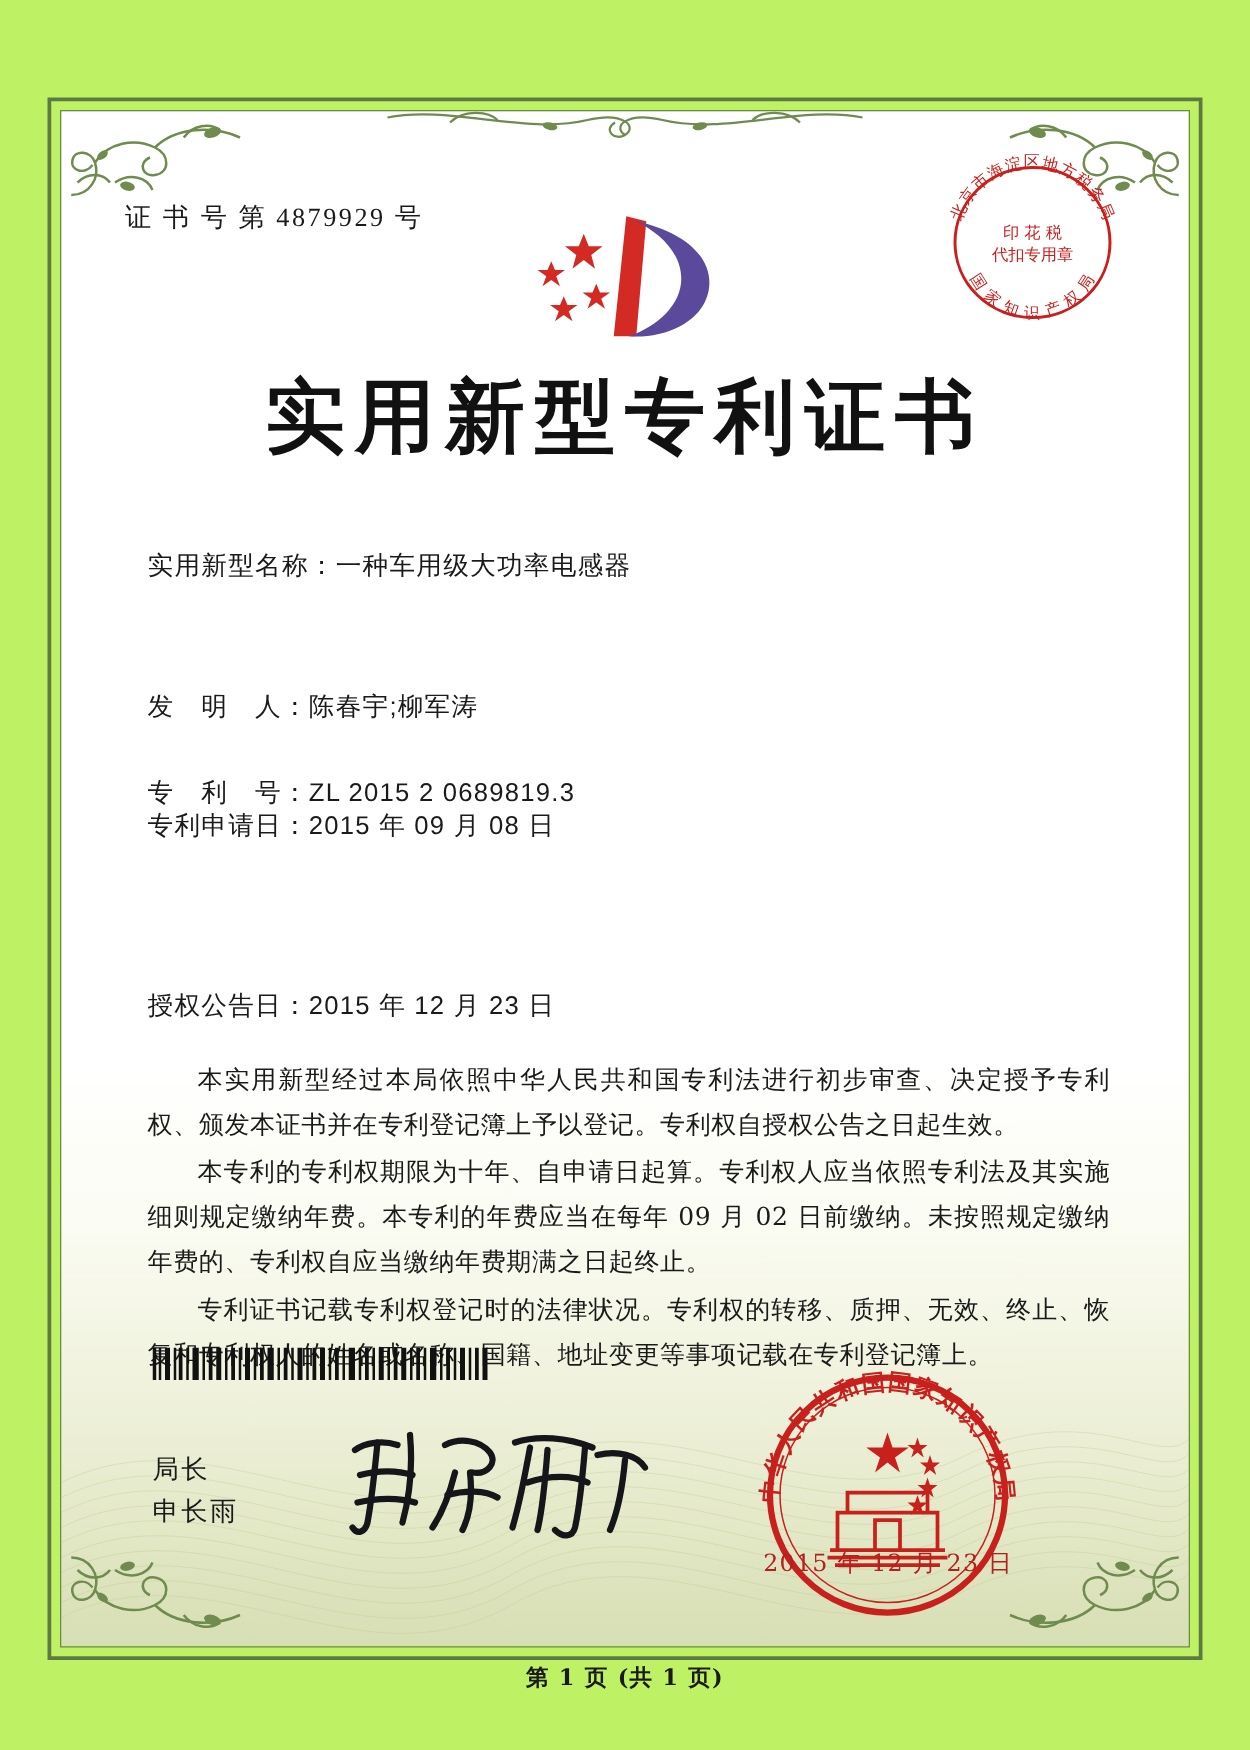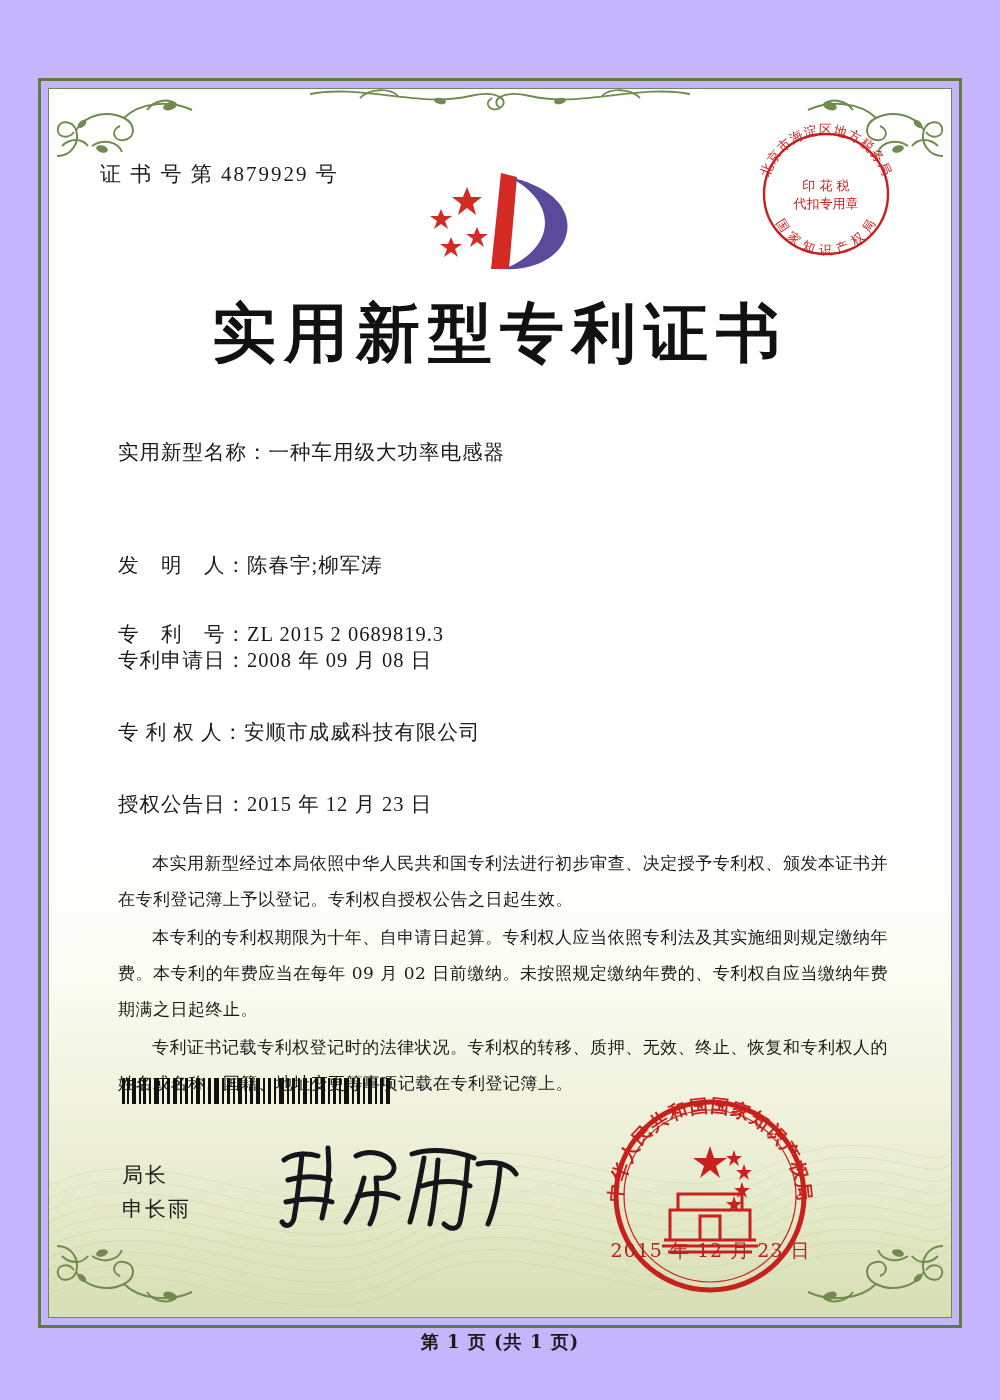--- a/index.html
+++ b/index.html
@@ -14,21 +14,21 @@
     font-family: "Liberation Serif", serif;
     color: #1a1a1a;
     overflow: hidden;
   }
 
   
   #page {
     position: absolute;
     left: 0; top: 0;
     width: 1000px; height: 1400px;
-    background: #c4b5fd;
+    background: #bef264;
   }
   .frame-outer {
     position: absolute;
     left: 38px; top: 78px;
     width: 924px; height: 1250px;
     border: 3px solid #5e7a43;
     box-sizing: border-box;
   }
   .frame-inner {
     position: absolute;
@@ -109,38 +109,38 @@
     color: #111;
   }
 
   
   .field {
     position: absolute;
     left: 118px;
     font-size: 20.5px;
     letter-spacing: 1px;
     white-space: nowrap;
-    font-family: Liberation Serif, serif;
+    font-family: Liberation Sans, sans-serif;
   }
   .field .lbl { display: inline; }
   .field .val { display: inline; }
 
   #f0 { top: 438px; }
   #f1 { top: 507px; margin-top: 44px; }
   #f2 { top: 576px; margin-top: 44px; }
   #f3 { top: 646px; }
   #f4 { top: 718px; }
   #f5 { top: 790px; text-align: right; }
 
   
   .body-text {
     position: absolute;
     left: 118px; top: 845px;
     width: 770px;
-    font-size: 17px;
+    font-size: 20px;
     line-height: 36px;
     text-align: justify;
     font-family: "DejaVu Serif", serif;
     letter-spacing: .5px;
   }
   .body-text p { margin: 0 0 2px 0; text-indent: 2em; }
 
   
   .barcode {
     position: absolute;
@@ -322,24 +322,21 @@
   <div class="field" id="f0">
     <span class="lbl">实用新型名称：</span><span class="val">一种车用级大功率电感器</span>
   </div>
   <div class="field" id="f1">
     <span class="lbl">发　明　人：</span><span class="val">陈春宇;柳军涛</span>
   </div>
   <div class="field" id="f2">
     <span class="lbl">专　利　号：</span><span class="val">ZL 2015 2 0689819.3</span>
   </div>
   <div class="field" id="f3">
-    <span class="lbl">专利申请日：</span><span class="val">2008 年 09 月 08 日</span>
-  </div>
-  <div class="field" id="f4">
-    <span class="lbl">专 利 权 人：</span><span class="val">安顺市成威科技有限公司</span>
+    <span class="lbl">专利申请日：</span><span class="val">2015 年 09 月 08 日</span>
   </div>
   <div class="field" id="f5">
     <span class="lbl">授权公告日：</span><span class="val">2015 年 12 月 23 日</span>
   </div>
 
   <div class="body-text">
     <p>本实用新型经过本局依照中华人民共和国专利法进行初步审查、决定授予专利权、颁发本证书并在专利登记簿上予以登记。专利权自授权公告之日起生效。</p>
     <p>本专利的专利权期限为十年、自申请日起算。专利权人应当依照专利法及其实施细则规定缴纳年费。本专利的年费应当在每年 09 月 02 日前缴纳。未按照规定缴纳年费的、专利权自应当缴纳年费期满之日起终止。</p>
     <p>专利证书记载专利权登记时的法律状况。专利权的转移、质押、无效、终止、恢复和专利权人的姓名或名称、国籍、地址变更等事项记载在专利登记簿上。</p>
   </div>

